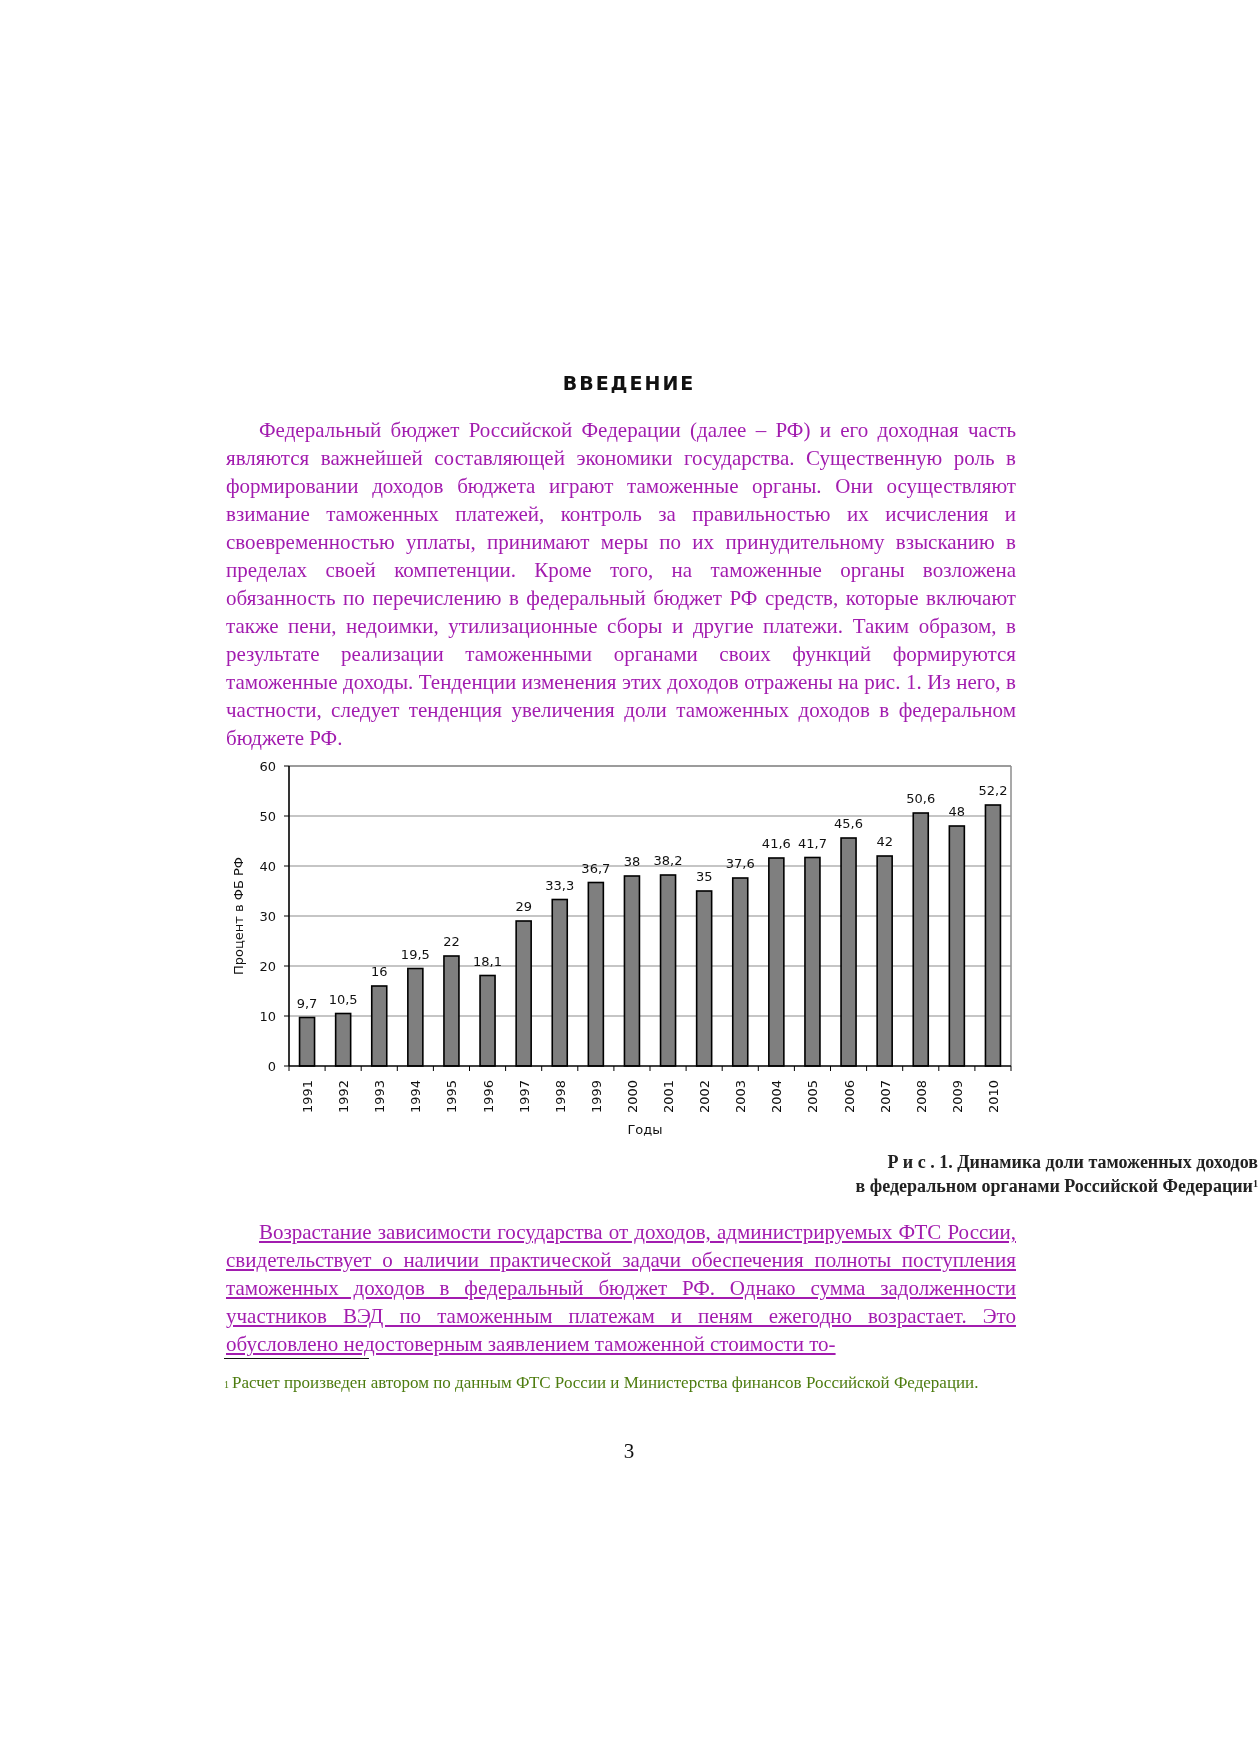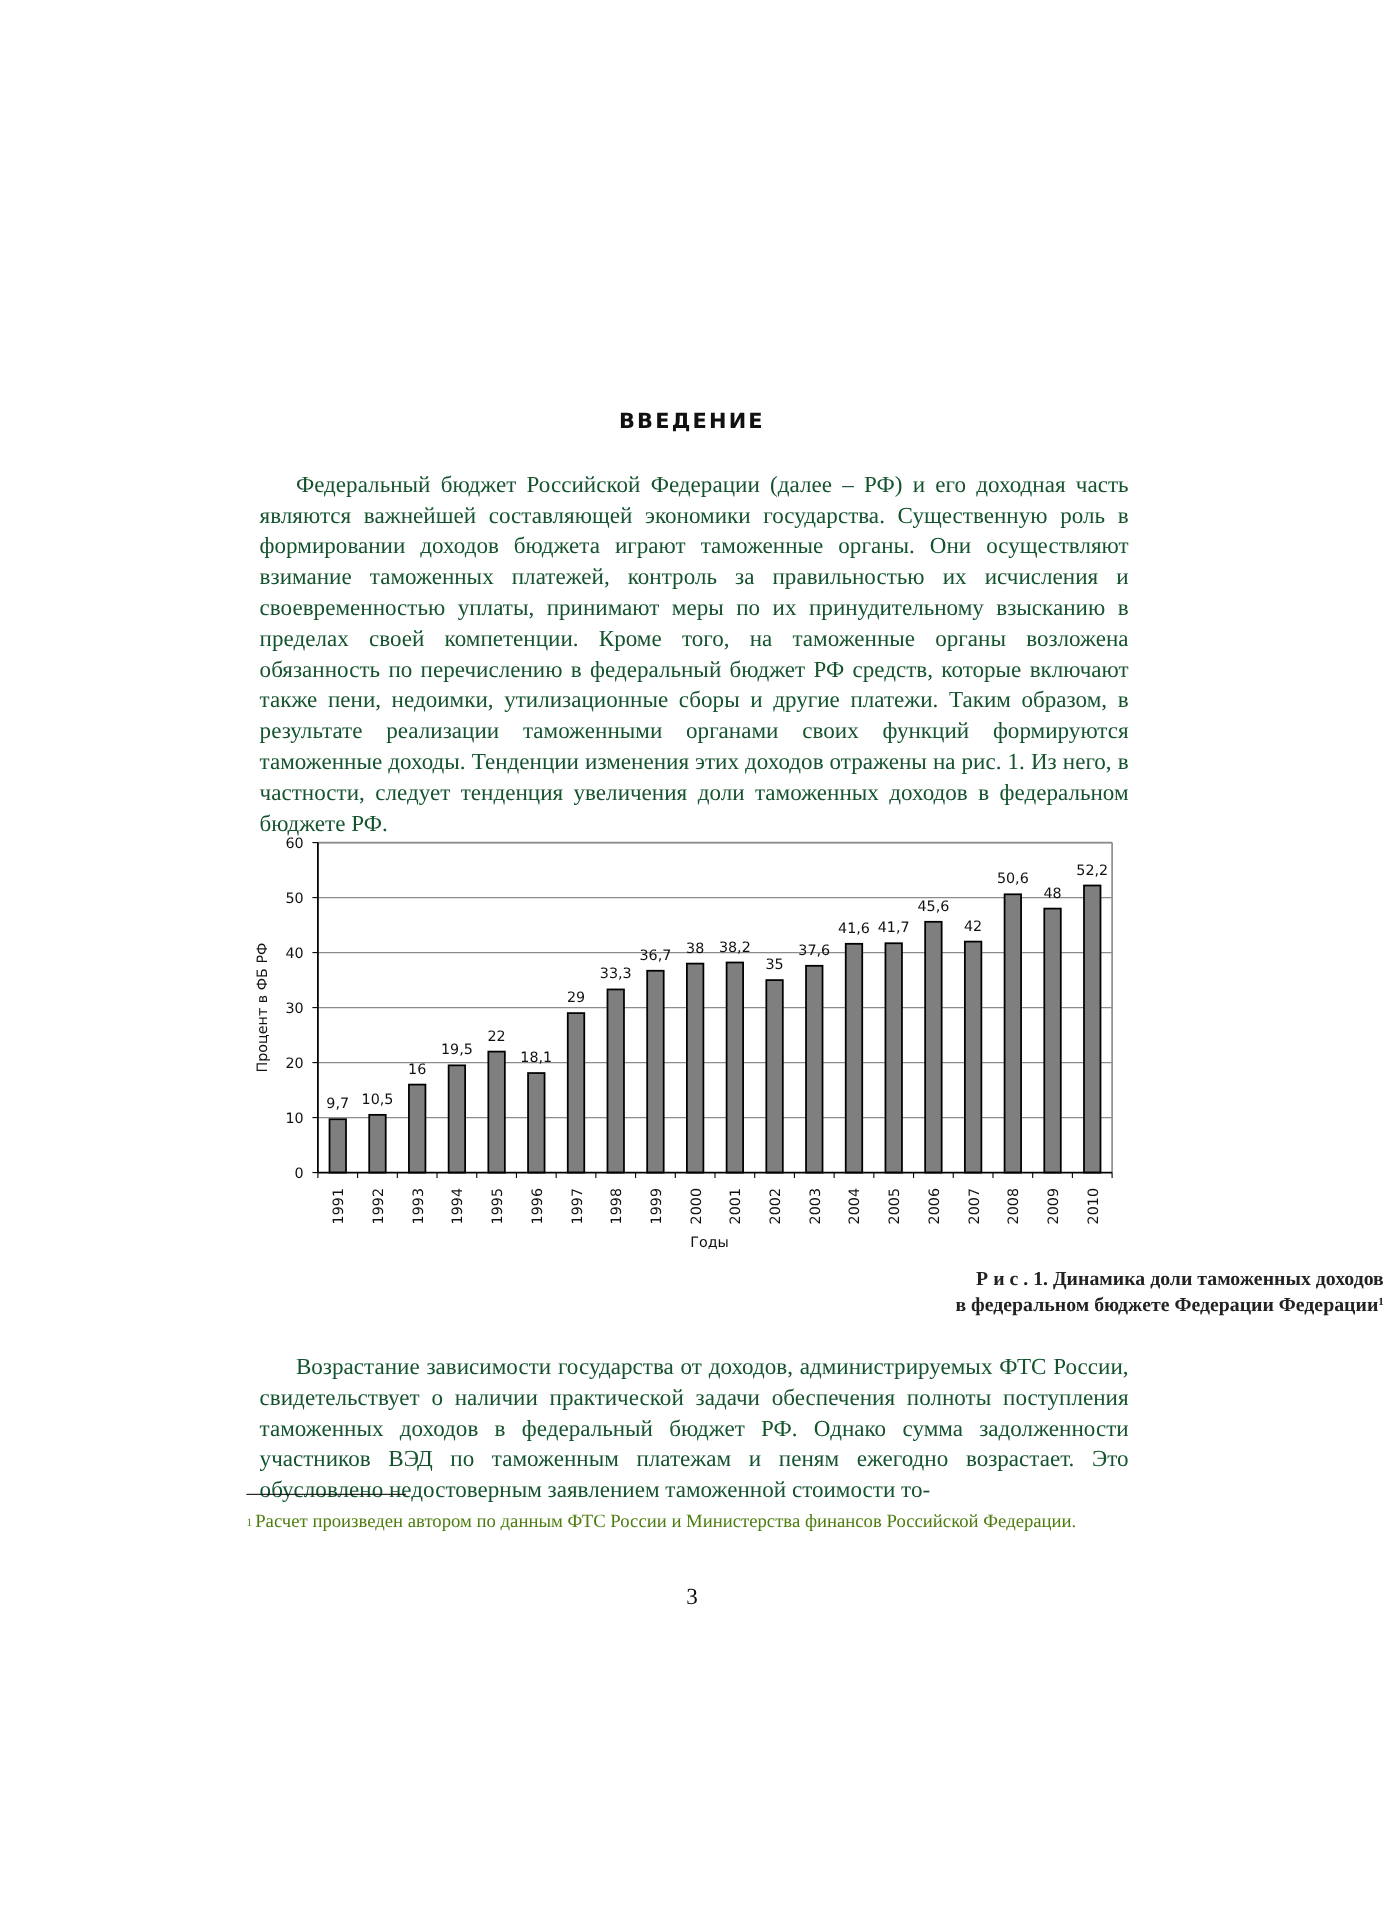--- a/index.html
+++ b/index.html
@@ -6,25 +6,25 @@
   body { width:1258px; height:1754px; position:relative; overflow:hidden; }
   .page { position:absolute; left:0; top:0; width:1258px; height:1754px;padding-left:48px; }
   .heading {
     position:absolute; left:0; width:1258px; top:372px; text-align:center;
     font-family:"DejaVu Sans", sans-serif; font-weight:bold; font-size:19px;
     letter-spacing:2px; color:#111;
   }
   .para {
     position:absolute; left:224px; width:790px;
     font-family:"Liberation Serif", serif; font-size:21px; line-height:28px;
-    color:#14532d; text-align:justify; text-indent:33px; margin:12px;
+    color:#a21caf; text-align:justify; text-indent:33px; margin:2px;
     hyphens:manual;
   }
   .p1 { top:414px; }
-  .p2 { top:1216px; }
+  .p2 { top:1216px;text-decoration:underline; }
   .chart { position:absolute; left:0; top:0; width:1258px; height:1754px; pointer-events:none; }
   .chart svg { position:absolute; left:0; top:0; }
   .caption {
     position:absolute; left:0; width:1258px; top:1150px; text-align:right;
     font-family:"Liberation Serif", serif; font-weight:bold; font-size:18px; line-height:24px; color:#222;
   }
   .caption sup { font-size:10px; vertical-align:top; position:relative; top:-2px; }
   .fn-rule { position:absolute; left:224px; top:1358px; width:145px; height:1px; background:#111; }
   .footnote {
     position:absolute; left:224px; width:790px; top:1368px;
@@ -152,21 +152,21 @@
         <line x1="1011" x2="1011" y1="1066" y2="1071" stroke="#000" stroke-width="1"></line>
         <line x1="289" x2="289" y1="766" y2="1066" stroke="#000" stroke-width="1.6"></line>
         <line x1="289" x2="1011" y1="1066" y2="1066" stroke="#000" stroke-width="1.6"></line>
         <text x="0" y="0" text-anchor="middle" font-family="&quot;DejaVu Sans&quot;, sans-serif" font-size="13" fill="#111" transform="translate(243,916) rotate(-90)">Процент в ФБ РФ</text>
         <text x="645" y="1134" text-anchor="middle" font-family="&quot;DejaVu Sans&quot;, sans-serif" font-size="13" fill="#111">Годы</text>
       </svg>
   </div>
 
   <div class="caption">
     <div>Р и с . 1. Динамика доли таможенных доходов</div>
-    <div><span>в федеральном бюджете Федерации Федерации</span><sup>1</sup></div>
+    <div><span>в федеральном органами Российской Федерации</span><sup>1</sup></div>
   </div>
 
   <p class="para p2">Возрастание зависимости государства от доходов, администрируемых ФТС России, свидетельствует о наличии практической задачи обеспечения полноты поступления таможенных доходов в федеральный бюджет РФ. Однако сумма задолженности участников ВЭД по таможенным платежам и пеням ежегодно возрастает. Это обусловлено недостоверным заявлением таможенной стоимости то-</p>
 
   <div class="fn-rule"></div>
   <p class="footnote"><sup>1</sup><span>Расчет произведен автором по данным ФТС России и Министерства финансов Российской Федерации.</span></p>
 
   <div class="pagenum">3</div>
 </div>
 

